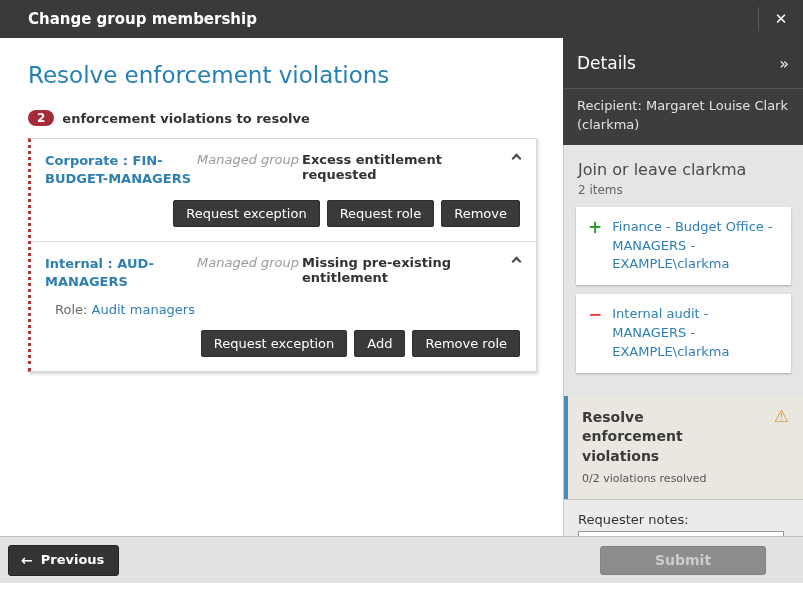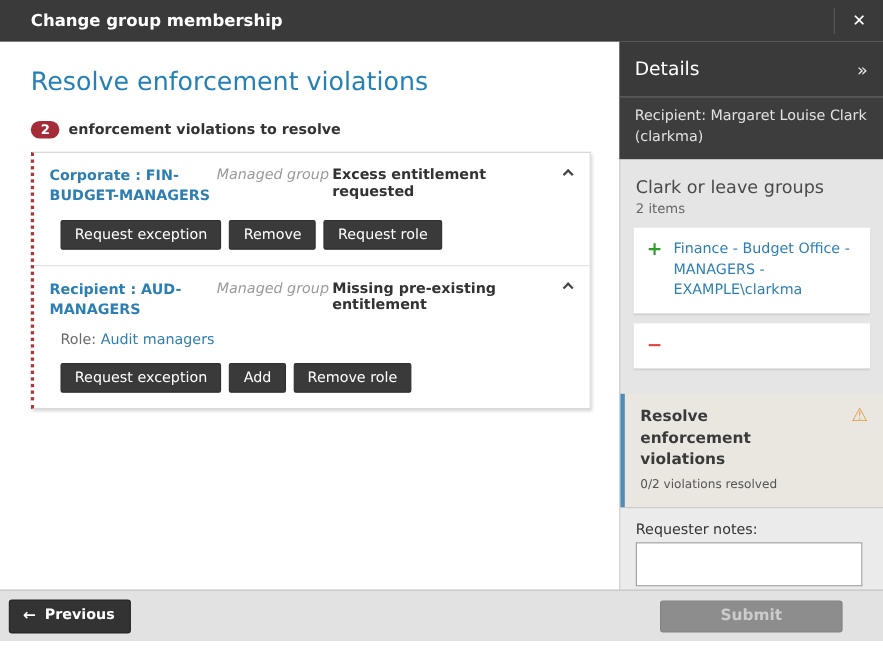--- a/index.html
+++ b/index.html
@@ -28,21 +28,21 @@
   .violation { padding:13px 16px 14px 14px; }
   .violation + .violation { border-top:1px solid #e2e2e2; }
   .violation-header { display:flex; align-items:flex-start; }
   .v-group { width:152px; flex-shrink:0; color:#2e7fb1; font-weight:bold; line-height:1.35; cursor:pointer; }
   .v-type { width:105px; flex-shrink:0; color:#9a9a9a;font-style:italic; }
   .v-rule { flex:1; font-weight:bold; color:#333; }
   .v-collapse { width:18px; flex-shrink:0; display:flex; justify-content:flex-end; padding-top:3px; cursor:pointer; }
   .chevron-up { width:7px; height:7px; border-top:2px solid #444; border-right:2px solid #444; transform:rotate(-45deg); }
   .v-role { margin:12px 0 2px 10px; color:#6a6a6a; }
   .v-role a { color:#2e7fb1; text-decoration:none; cursor:pointer; }
-  .v-buttons { margin-top:13px; margin-left:10px; display:flex; gap:7px; }
+  .v-buttons { margin-top:13px; margin-left:10px; display:flex; gap:7px;justify-content:flex-end; }
   .dark-btn { background:#3a3a3a; color:#fff; border:1px solid #2e2e2e; border-radius:2px; font-size:13px; padding:5px 12px; font-family:inherit; cursor:pointer; }
 
   
   .sidebar { width:240px; flex-shrink:0; display:flex; flex-direction:column; }
   .sb-header { height:50px; background:#3a3a3a; color:#fff; display:flex; align-items:center; padding:0 14px; flex-shrink:0; }
   .sb-header-title { font-size:17px; flex:1; }
   .sb-collapse { color:#eee; font-size:16px; cursor:pointer; }
   .sb-recipient { background:#3d3d3d; border-top:1px solid #555; color:#e2e2e2; font-size:13px; line-height:1.45; padding:8px 14px 10px; flex-shrink:0; }
   .sb-body { flex:1; background:#e5e5e5; border-left:1px solid #c9c9c9; display:flex; flex-direction:column; min-height:0; }
 
@@ -100,28 +100,28 @@
           <div class="violation-header">
             <span class="v-group">Corporate : FIN-BUDGET-MANAGERS</span>
             <span class="v-type">Managed group</span>
             <span class="v-rule">Excess entitlement requested</span>
             <span class="v-collapse">
                 <span class="chevron-up"></span>
               </span>
           </div>
           <div class="v-buttons">
             <button class="dark-btn">Request exception</button>
+            <button class="dark-btn">Request role</button>
             <button class="dark-btn">Remove</button>
-            <button class="dark-btn">Request role</button>
           </div>
         </div>
 
         <div class="violation">
           <div class="violation-header">
-            <span class="v-group">Recipient : AUD-MANAGERS</span>
+            <span class="v-group">Internal : AUD-MANAGERS</span>
             <span class="v-type">Managed group</span>
             <span class="v-rule">Missing pre-existing entitlement</span>
             <span class="v-collapse">
                 <span class="chevron-up"></span>
               </span>
           </div>
           <div class="v-role">
             <span>Role:</span>
             <a>Audit managers</a>
           </div>
@@ -136,29 +136,30 @@
     </div>
 
     <div class="sidebar">
       <div class="sb-header">
         <span class="sb-header-title">Details</span>
         <span class="sb-collapse">»</span>
       </div>
       <div class="sb-recipient">Recipient: Margaret Louise Clark (clarkma)</div>
 
       <div class="sb-body">
-        <div class="groups-title">Clark or leave groups</div>
+        <div class="groups-title">Join or leave clarkma</div>
         <div class="groups-count">2 items</div>
 
         <div class="group-item">
           <span class="gi-icon add">+</span>
           <span class="gi-label">Finance - Budget Office - MANAGERS - EXAMPLE\clarkma</span>
         </div>
         <div class="group-item">
           <span class="gi-icon remove">−</span>
+          <span class="gi-label">Internal audit - MANAGERS - EXAMPLE\clarkma</span>
         </div>
 
         <div class="status-box">
           <div class="status-title">Resolve enforcement violations</div>
           <div class="status-sub">0/2 violations resolved</div>
           <span class="warning-icon">⚠</span>
         </div>
 
         <div class="sb-spacer"></div>
 

